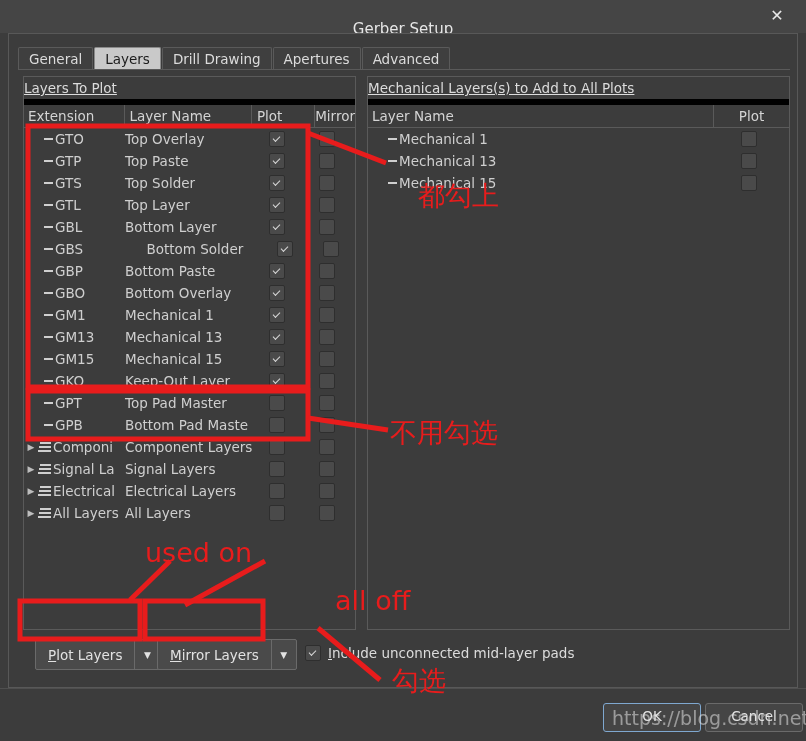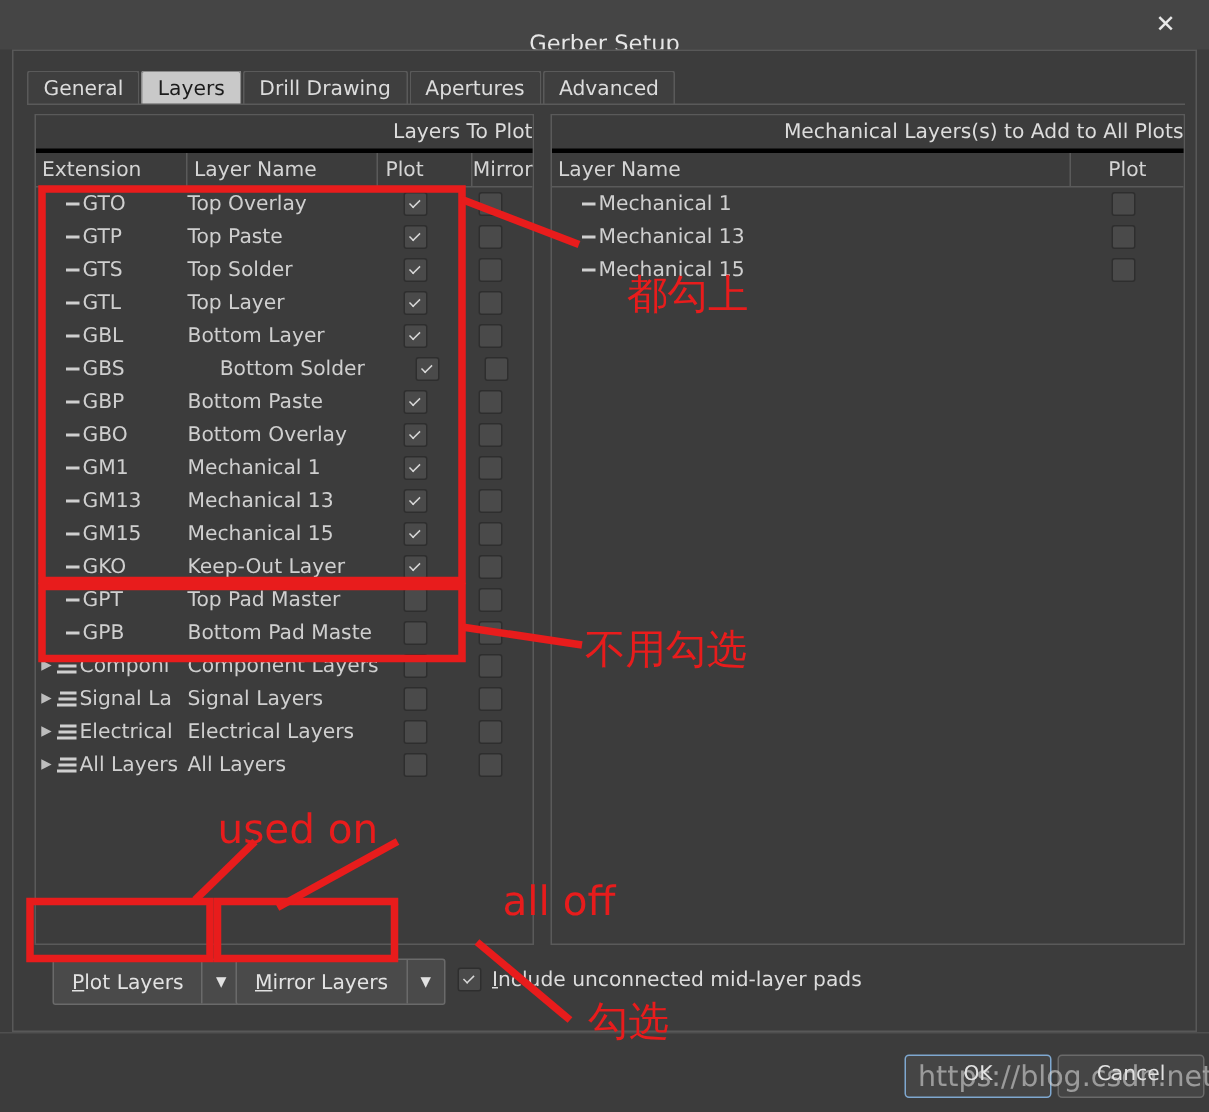--- a/index.html
+++ b/index.html
@@ -20,22 +20,22 @@
   #tabstrip{position:absolute;left:9px;top:11px;height:25px;display:flex;align-items:flex-end;}
   .tab{height:23px;line-height:23px;padding:0 10px;font-size:13.5px;background:#3f3f3f;
     border:1px solid #5a5a5a;border-bottom:none;color:#dcdcdc;margin-right:1px;cursor:pointer;
     border-radius:2px 2px 0 0;box-sizing:border-box;}
   .tab.active{background:#c9c9c9;color:#1c1c1c;border-color:#8a8a8a;}
   #tabline{position:absolute;left:9px;top:35px;width:772px;height:1px;background:#5a5a5a;}
   
   .panel{position:absolute;border:1px solid #5a5a5a;background:#3c3c3c;box-sizing:border-box;}
   #panel-left{left:14px;top:42px;width:333px;height:554px;}
   #panel-right{left:358px;top:42px;width:423px;height:554px;}
-  .panel-caption{height:22px;line-height:22px;text-align:right;font-size:13.5px;color:#dcdcdc;
-    background:#3c3c3c;border-bottom:3px solid #000000;}
+  .panel-caption{height:22px;line-height:22px;text-align:left;font-size:13.5px;color:#dcdcdc;
+    background:#3c3c3c;border-bottom:6px solid #000000;text-decoration:underline;}
   .col-head{display:flex;height:22px;align-items:center;font-size:13.5px;color:#d4d4d4;
     background:#3c3c3c;border-bottom:1px solid #5a5a5a;gap:27px;}
   .col-head > div{height:22px;line-height:22px;box-sizing:border-box;padding-left:4px;}
   .sep{border-left:1px solid #5a5a5a;}
   .rows{position:relative;}
   .row{display:flex;align-items:center;height:22px;font-size:13.5px;color:#cfcfcf;}
   .cell{height:22px;line-height:22px;box-sizing:border-box;overflow:hidden;white-space:nowrap;padding-left:4px;}
   .ext{padding-left:20px;position:relative;}
   .dash{position:absolute;left:20px;top:10px;width:9px;height:2px;background:#cfcfcf;}
   .ext span.txt{margin-left:11px;}

